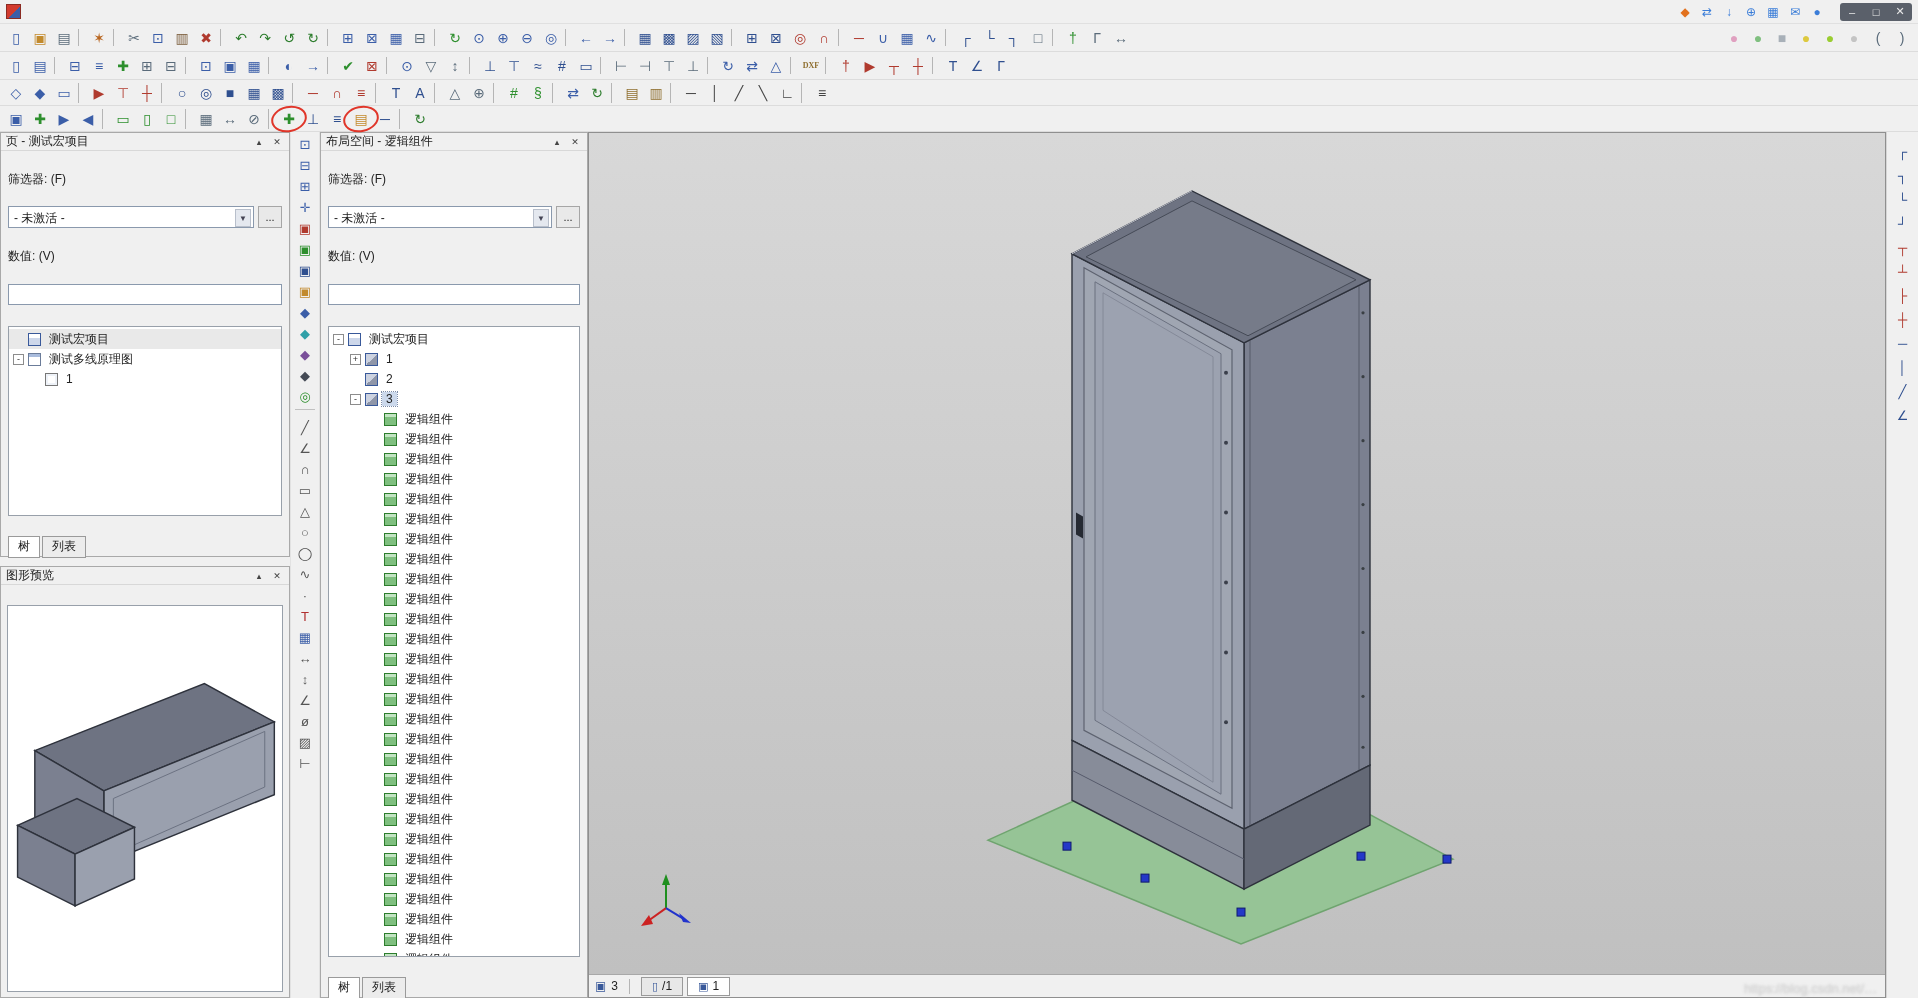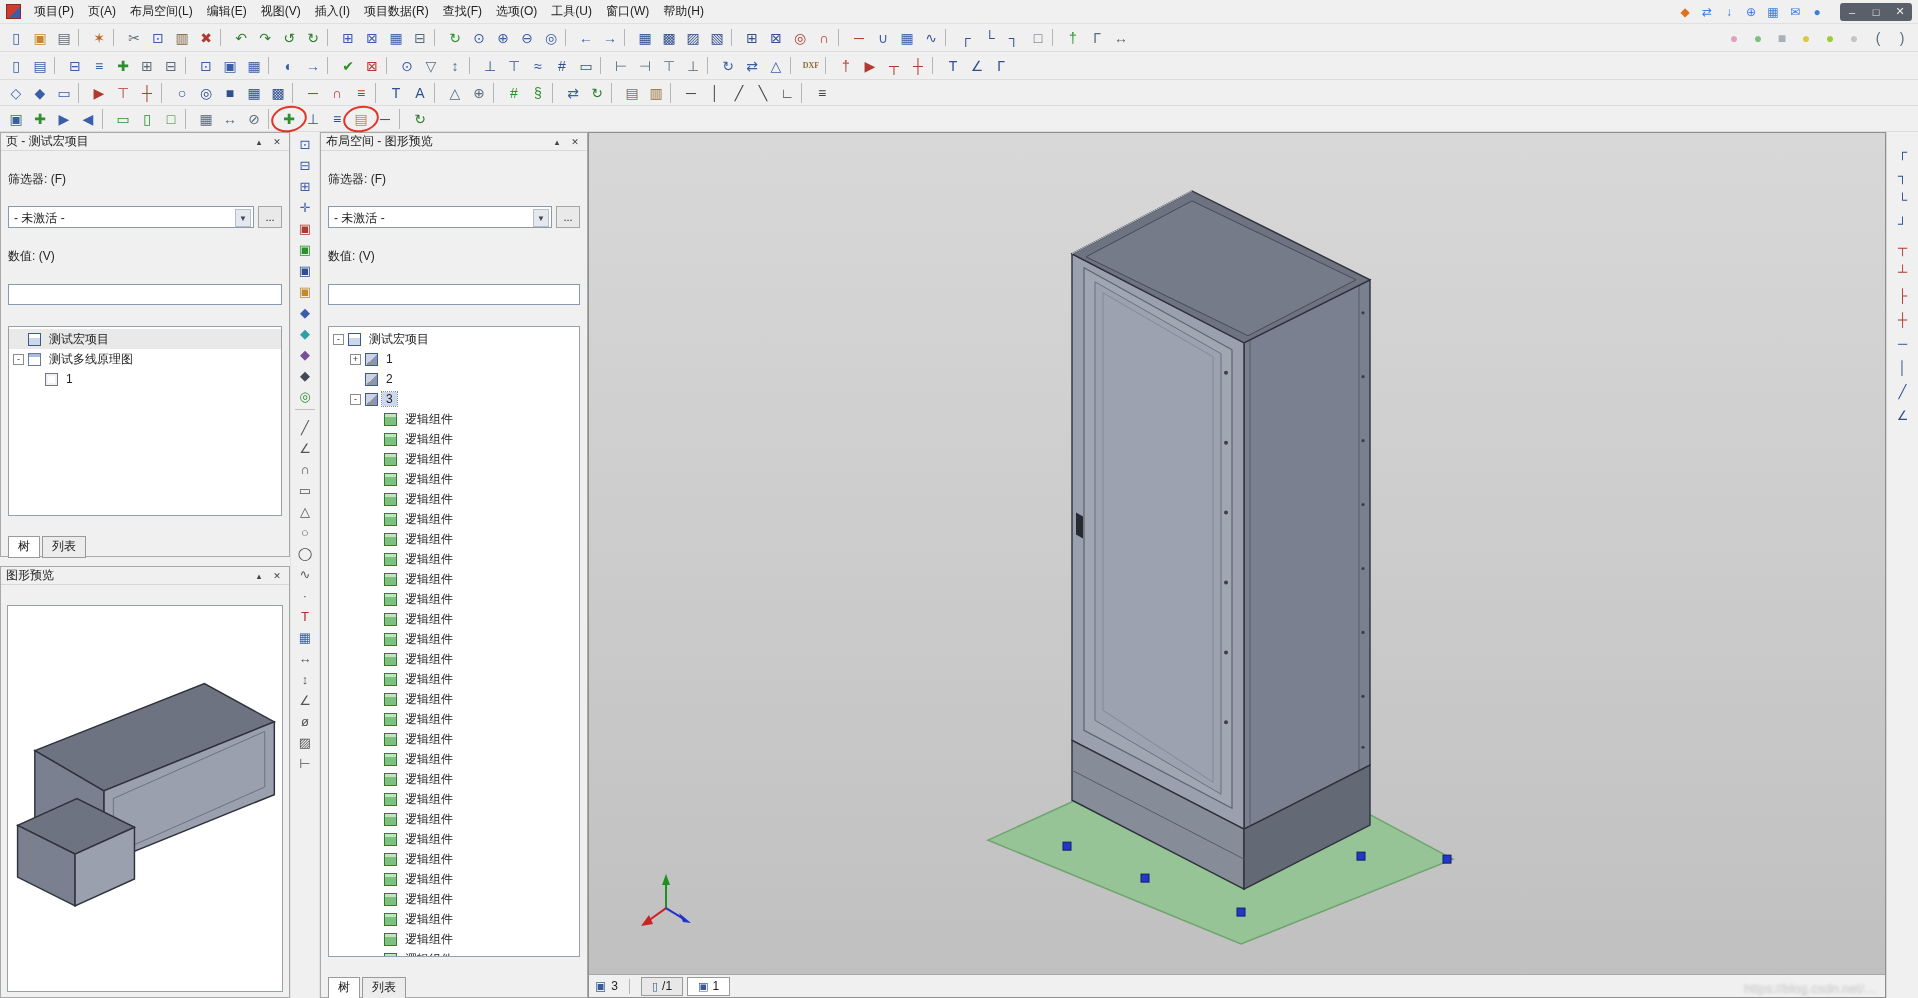--- a/index.html
+++ b/index.html
@@ -89,46 +89,20 @@
   .vtab[data-active="true"] { background:#fff; }
   .vtab .vs-icon { font-size:11px; }
 
   .watermark { position:absolute; right:8px; bottom:1px; font-size:13px; color:#dedede; filter:blur(1.2px); white-space:nowrap; z-index:6; text-shadow:0 0 2px #bdbdbd; }
 </style>
 </head>
 <body>
 
 <div class="menubar" data-name="menubar">
   <div class="applogo" data-name="app-logo-icon"></div>
-  <div style="display:flex;align-items:center;">
-
-      <span class="menu-item" data-name="menu-item">项目(P)</span>
-
-      <span class="menu-item" data-name="menu-item">页(A)</span>
-
-      <span class="menu-item" data-name="menu-item">布局空间(L)</span>
-
-      <span class="menu-item" data-name="menu-item">编辑(E)</span>
-
-      <span class="menu-item" data-name="menu-item">视图(V)</span>
-
-      <span class="menu-item" data-name="menu-item">插入(I)</span>
-
-      <span class="menu-item" data-name="menu-item">项目数据(R)</span>
-
-      <span class="menu-item" data-name="menu-item">查找(F)</span>
-
-      <span class="menu-item" data-name="menu-item">选项(O)</span>
-
-      <span class="menu-item" data-name="menu-item">工具(U)</span>
-
-      <span class="menu-item" data-name="menu-item">窗口(W)</span>
-
-      <span class="menu-item" data-name="menu-item">帮助(H)</span>
-    </div>
   <div class="mb-right">
     <div style="display:flex;align-items:center;gap:2px;">
 
         <span class="tbi" data-name="brand-icon" style="color: rgb(226, 113, 29);">◆</span>
 
         <span class="tbi" data-name="sync-icon" style="color: rgb(59, 125, 216);">⇄</span>
 
         <span class="tbi" data-name="download-icon" style="color: rgb(59, 125, 216);">↓</span>
 
         <span class="tbi" data-name="globe-icon" style="color: rgb(59, 125, 216);">⊕</span>
@@ -438,21 +412,21 @@
       <span class="tbi" data-name="dimension-linear-icon" style="color: rgb(85, 85, 85);">↔</span>
       <span class="tbi" data-name="dimension-vertical-icon" style="color: rgb(85, 85, 85);">↕</span>
       <span class="tbi" data-name="dimension-angle-icon" style="color: rgb(85, 85, 85);">∠</span>
       <span class="tbi" data-name="dimension-radius-icon" style="color: rgb(85, 85, 85);">ø</span>
       <span class="tbi" data-name="hatch-icon" style="color: rgb(85, 85, 85);">▨</span>
       <span class="tbi" data-name="measure-icon" style="color: rgb(85, 85, 85);">⊢</span>
     </div>
 
   <div class="panel" style="width:268px;flex:none;" data-name="layout-space-panel">
     <div class="panel-title" data-name="layout-panel-titlebar">
-      <span data-name="layout-panel-title">布局空间 - 图形预览</span>
+      <span data-name="layout-panel-title">布局空间 - 逻辑组件</span>
       <span class="pt-btns">
         <span data-name="panel-pin-icon">▴</span>
         <span data-name="panel-close-icon">✕</span>
       </span>
     </div>
     <div class="field-label" data-name="filter-label">筛选器: (F)</div>
     <div class="combo-row">
       <div class="combo" data-name="filter-select">
         <span class="combo-text" data-name="filter-value">- 未激活 -</span>
         <span class="combo-arrow" data-name="chevron-down-icon">▼</span>

